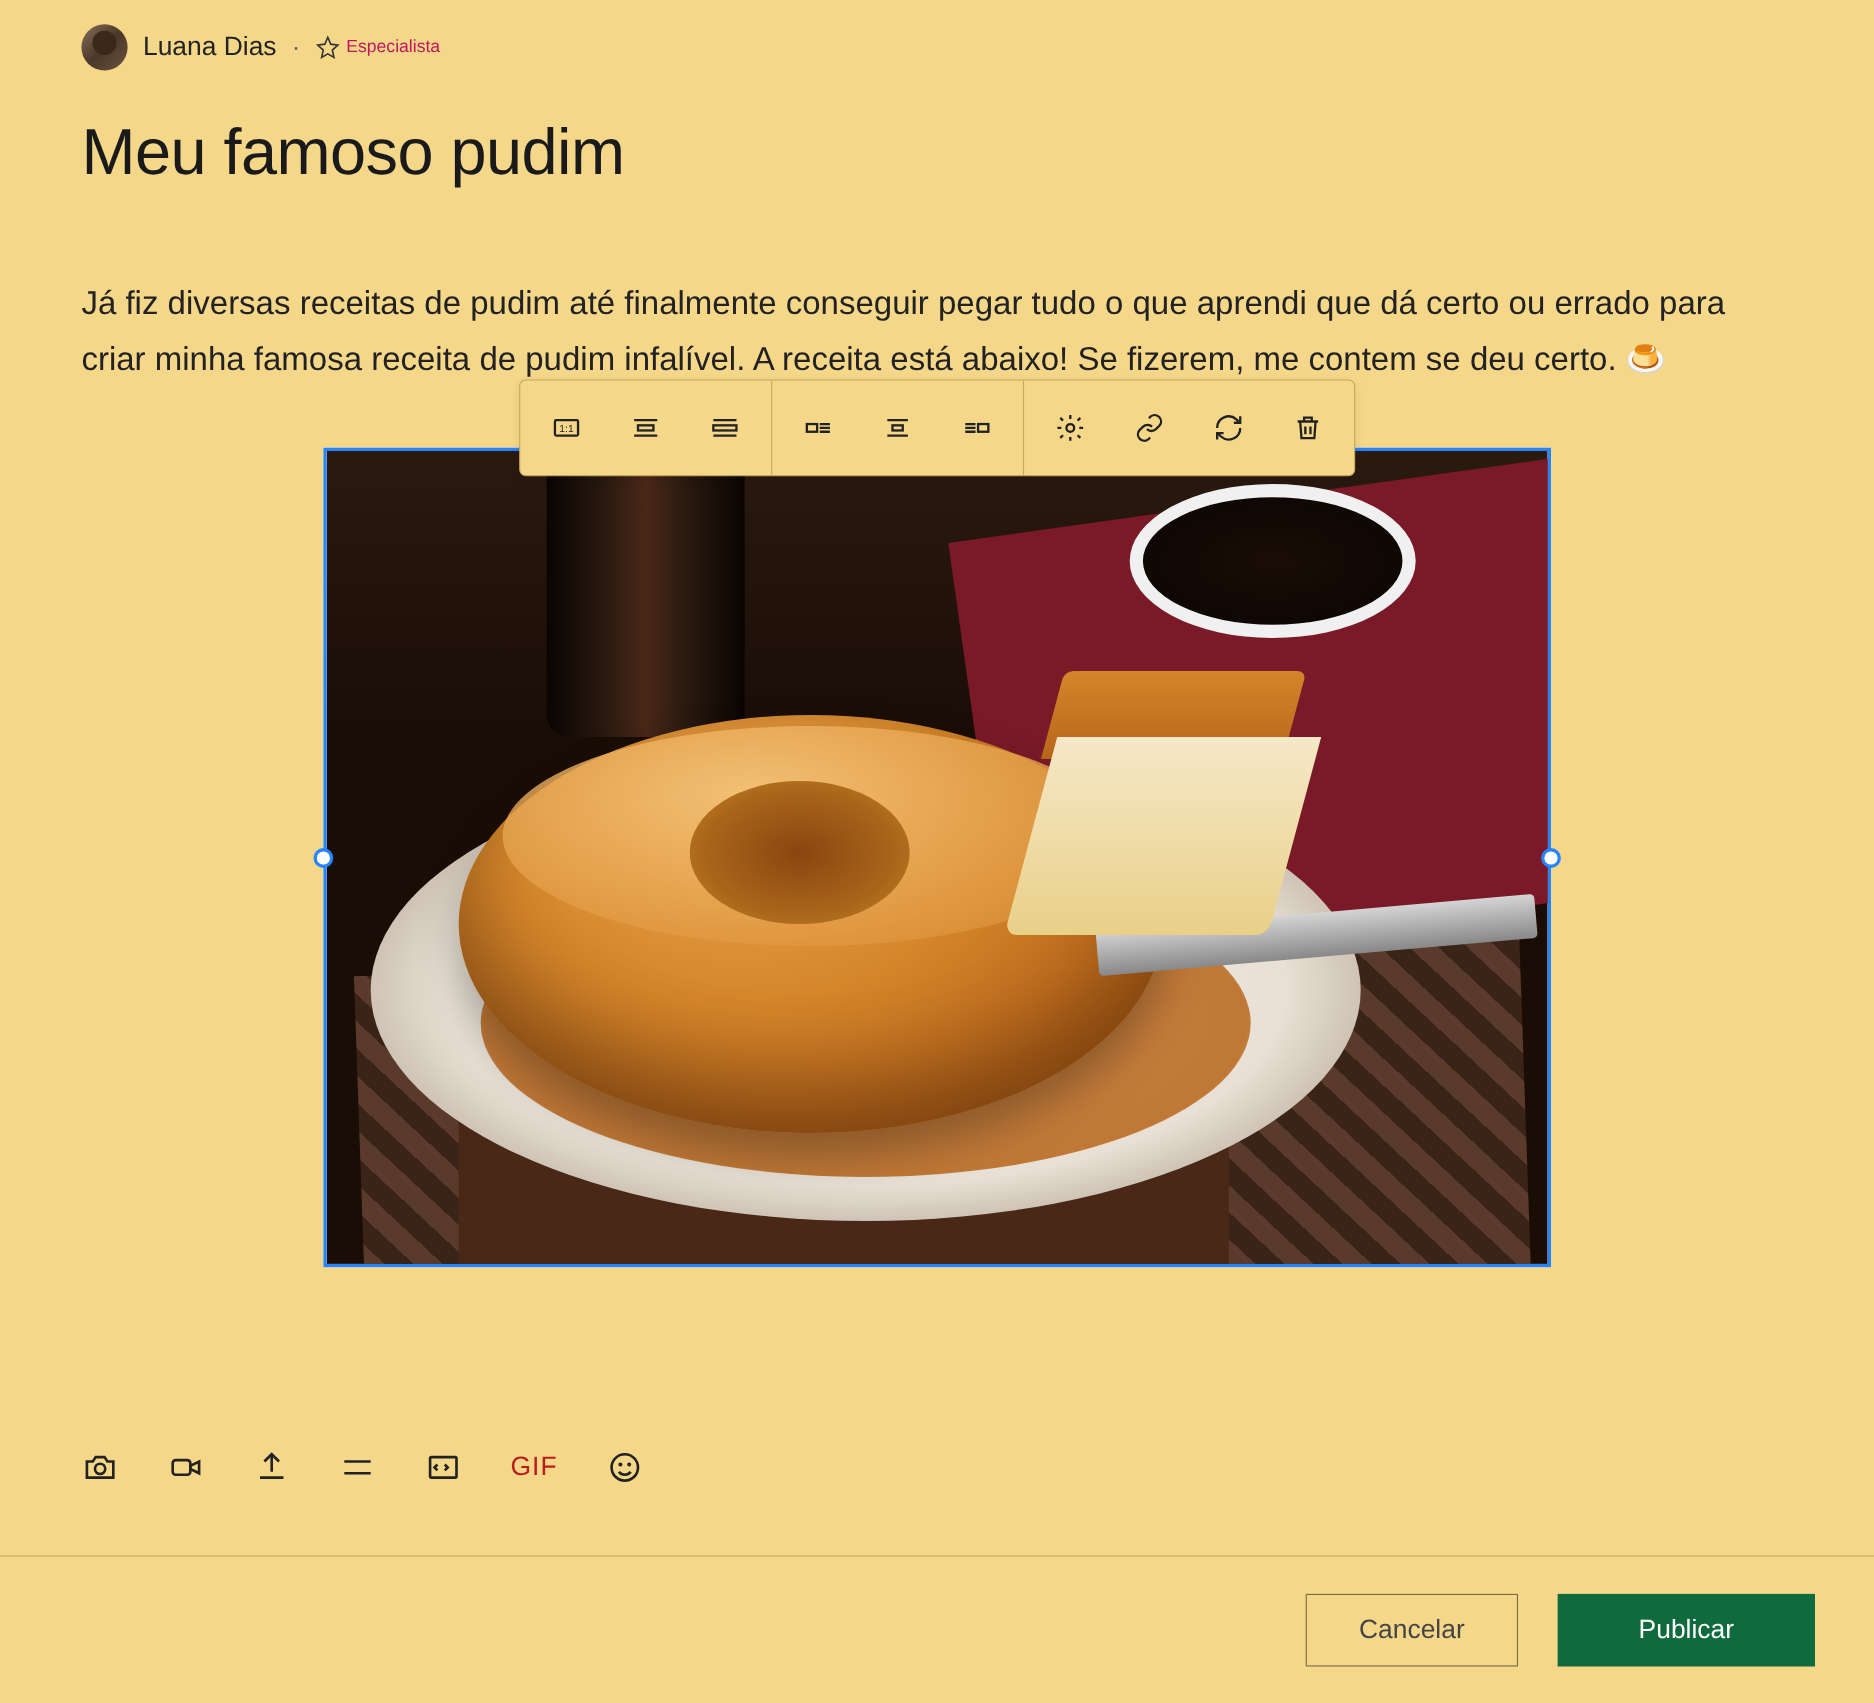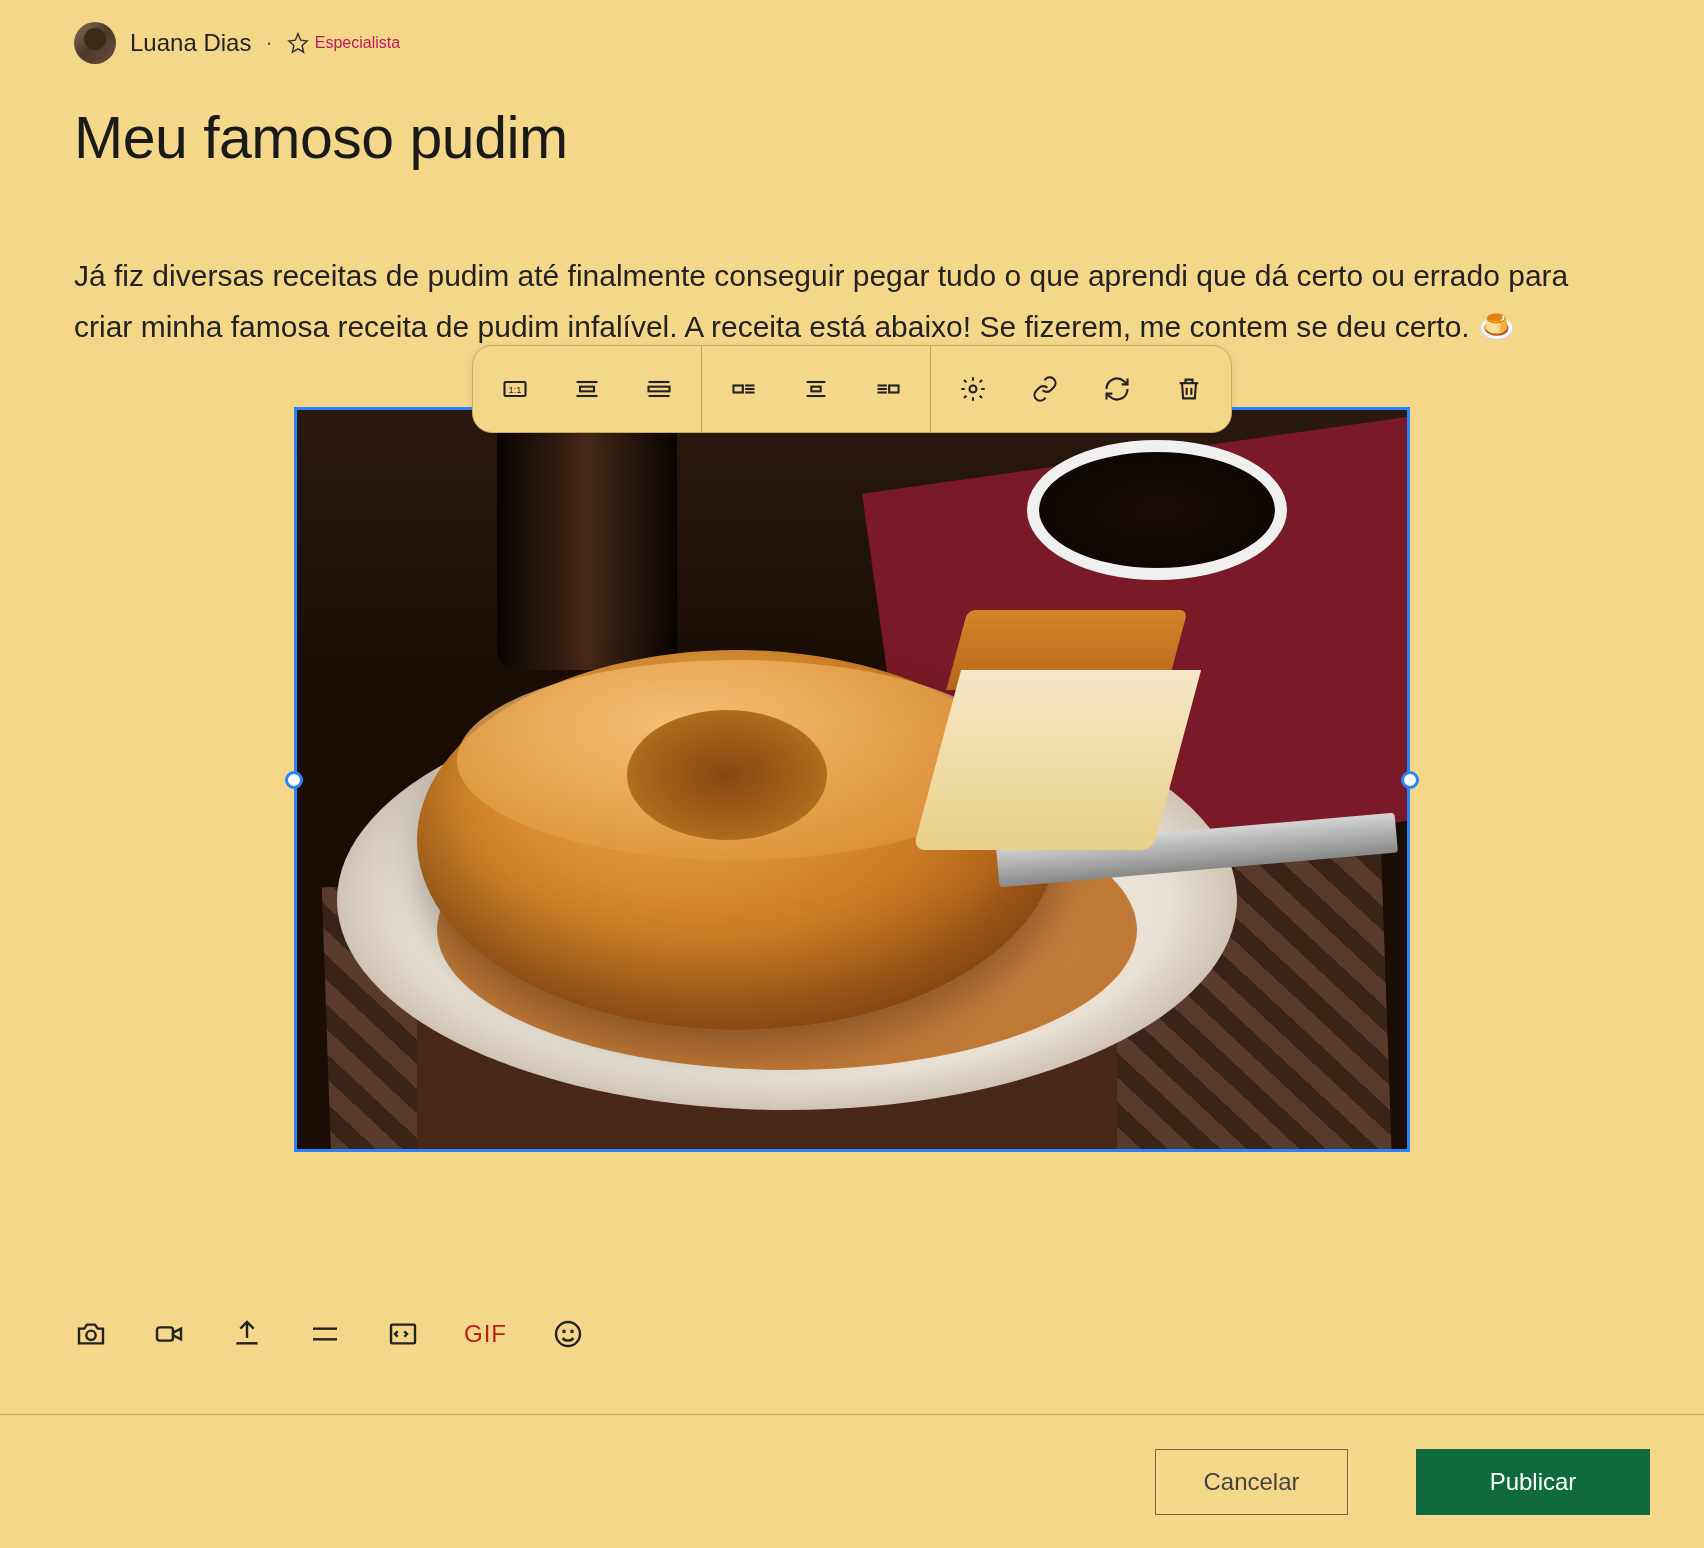--- a/index.html
+++ b/index.html
@@ -201,21 +201,21 @@
     }
     
     .float-toolbar {
       position: absolute;
       top: 345px;
       left: 50%;
       transform: translateX(-50%);
       display: flex;
       background: #f5d78a;
       border: 1px solid #c8a85a;
-      border-radius: 20px;
+      border-radius: 6px;
       height: 88px;
       box-shadow: 0 2px 8px rgba(0,0,0,0.08);
       z-index: 10;
     }
     .toolbar-group {
       display: flex;
       align-items: center;
       padding: 0 26px;
       gap: 40px;
     }
@@ -281,21 +281,20 @@
     .btn-cancel {
       border: 1px solid #7a6840;
       background: transparent;
       color: #444;
       width: 193px;
     }
     .btn-publish {
       background: #0f6b3e;
       color: #fff;
       width: 234px;
-      margin-left: 32px;
     }
   </style>
 </head>
 <body>
 
 <div class="content">
   <div class="author-row">
     <div class="avatar"></div>
     <span class="author-name">Luana Dias</span>
     <span class="dot">·</span>

